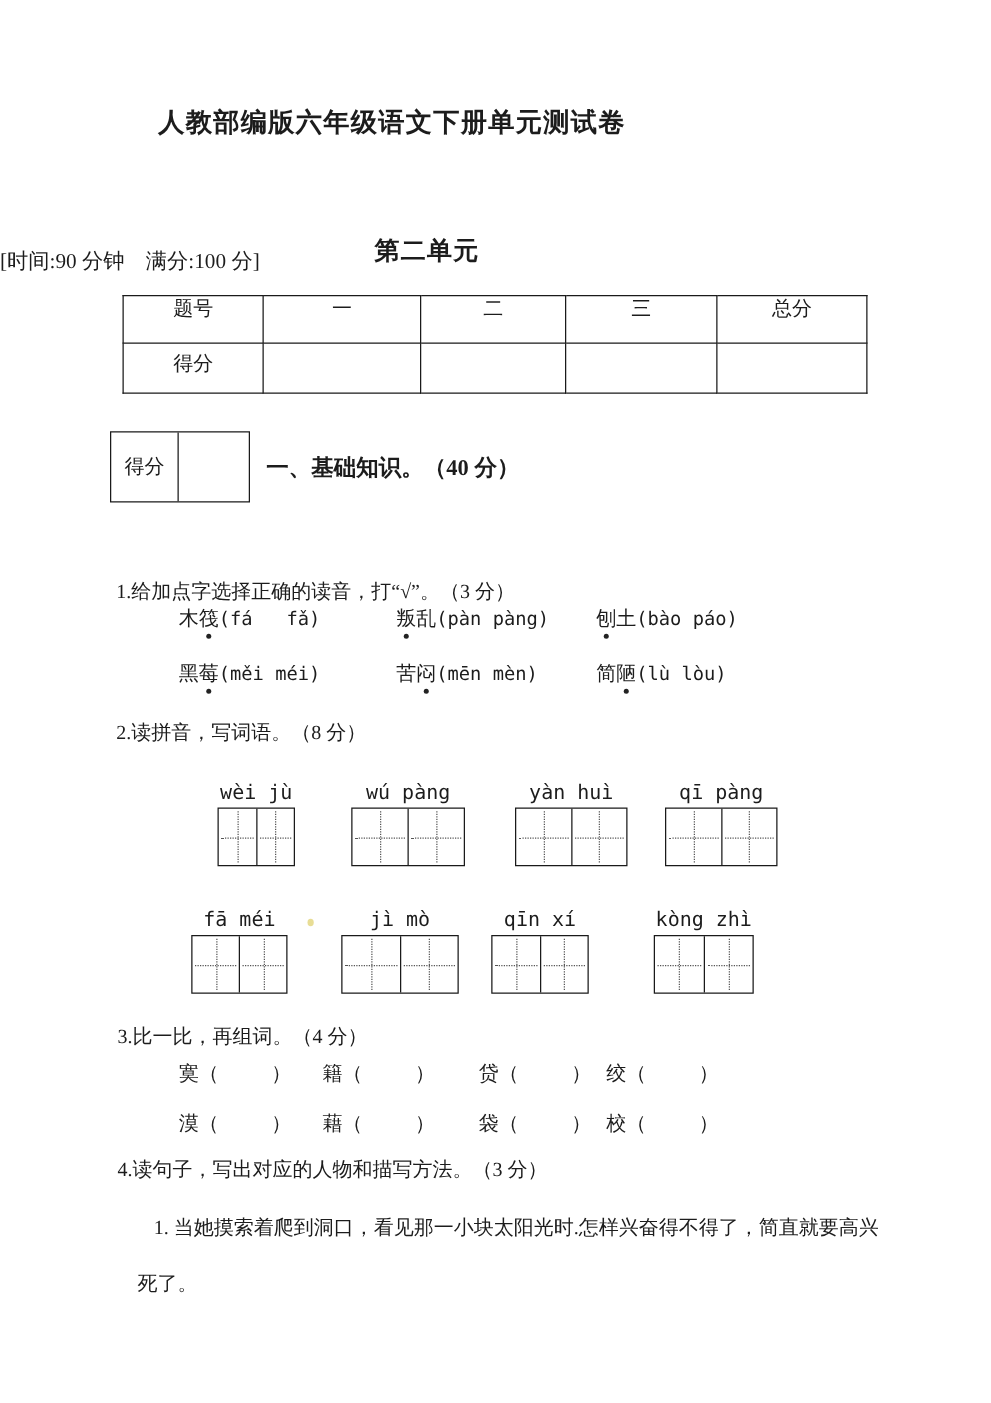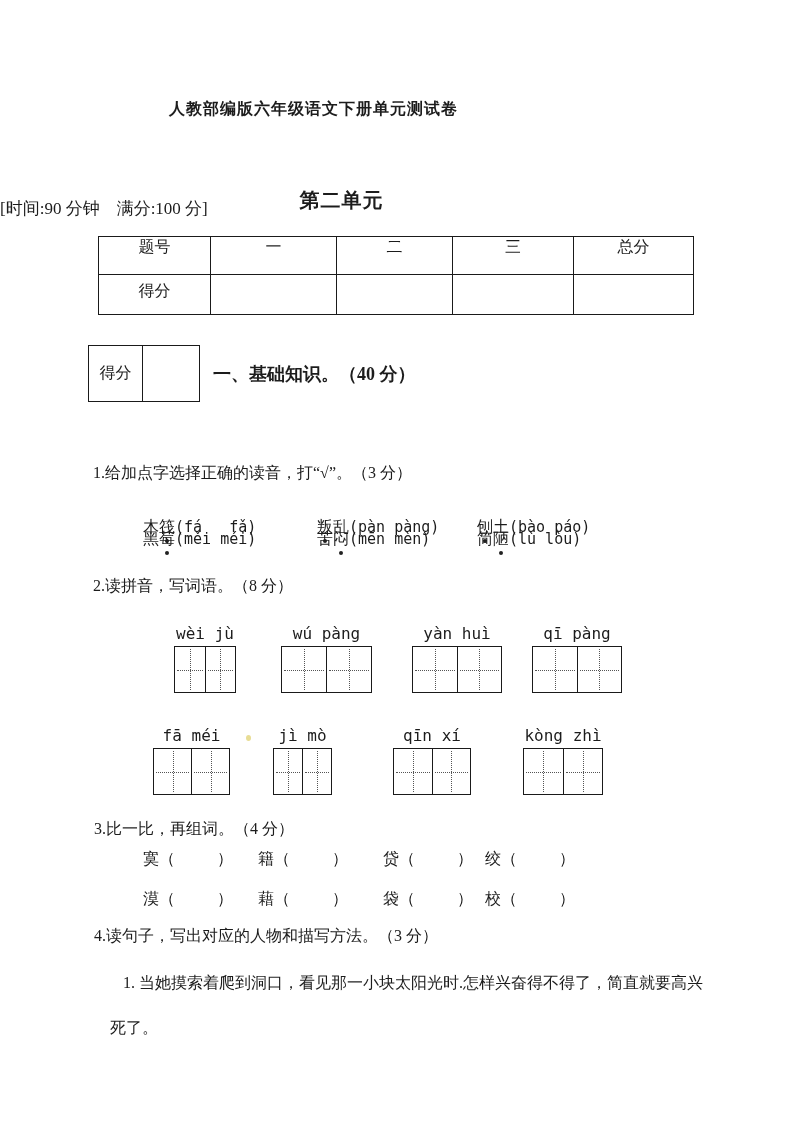--- a/index.html
+++ b/index.html
@@ -11,23 +11,23 @@
   }
   .page {
     position: relative;
     width: 793px; height: 1122px;
     background: #ffffff;
     overflow: hidden;
   }
   .abs { position: absolute; }
 
   .doc-title {
-    top: 99px; left: 0; width: 627px;
+    top: 84px; left: 0; width: 627px;
     text-align: center;
-    font-size: 16px; font-weight: bold;
+    font-size: 21px; font-weight: bold;
     letter-spacing: 1px;
   }
   .doc-subtitle {
     top: 147px; left: 0; width: 683px;
     text-align: center;
     font-size: 20px; font-weight: bold;
     letter-spacing: 1px;
     margin-top: 40px;
   }
   .meta-line {
@@ -78,21 +78,21 @@
   .q2-prompt { top: 576px; left: 93px; }
   .q3-prompt { top: 819px; left: 94px; }
   .q4-prompt { top: 926px; left: 94px; }
 
   .q1-row {
     left: 143px; width: 600px;
     display: grid;
     grid-template-columns: 174px 160px auto;
     font-size: 16px;
   }
-  .q1-row-1 { top: 485px; margin-top: 32px; }
+  .q1-row-1 { top: 485px; }
   .q1-row-2 { top: 529px; }
   .q1-word .cn { font-size: 16px; }
   .q1-word .py {
     font-family: "DejaVu Sans Mono", monospace;
     font-size: 15px;
     white-space: pre;
   }
   .dotted-char { position: relative; display: inline-block; }
   .dotted-char::after {
     content: "";
@@ -258,21 +258,21 @@
       </div>
   </div>
 
   <div class="abs pcol" style="top:726px; left:153px; width:77px;">
     <div class="plabel">fā méi</div>
     <div class="wbox">
         <div class="wcell"></div>
         <div class="wcell"></div>
       </div>
   </div>
-  <div class="abs pcol" style="top:726px; left:273px; width:59px;">
+  <div class="abs pcol" style="top:726px; left:273px; width:94px;">
     <div class="plabel">jì mò</div>
     <div class="wbox">
         <div class="wcell"></div>
         <div class="wcell"></div>
       </div>
   </div>
   <div class="abs pcol" style="top:726px; left:393px; width:78px;">
     <div class="plabel">qīn xí</div>
     <div class="wbox">
         <div class="wcell"></div>

